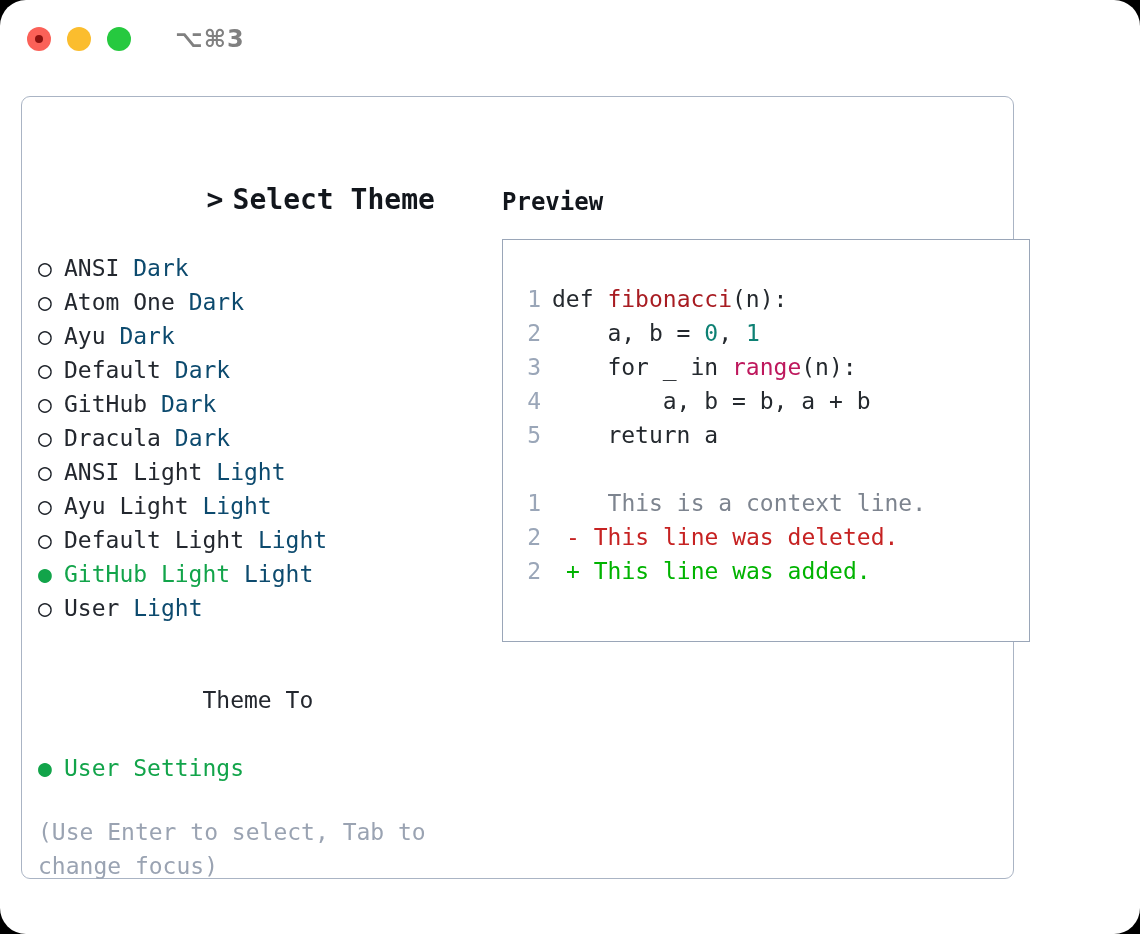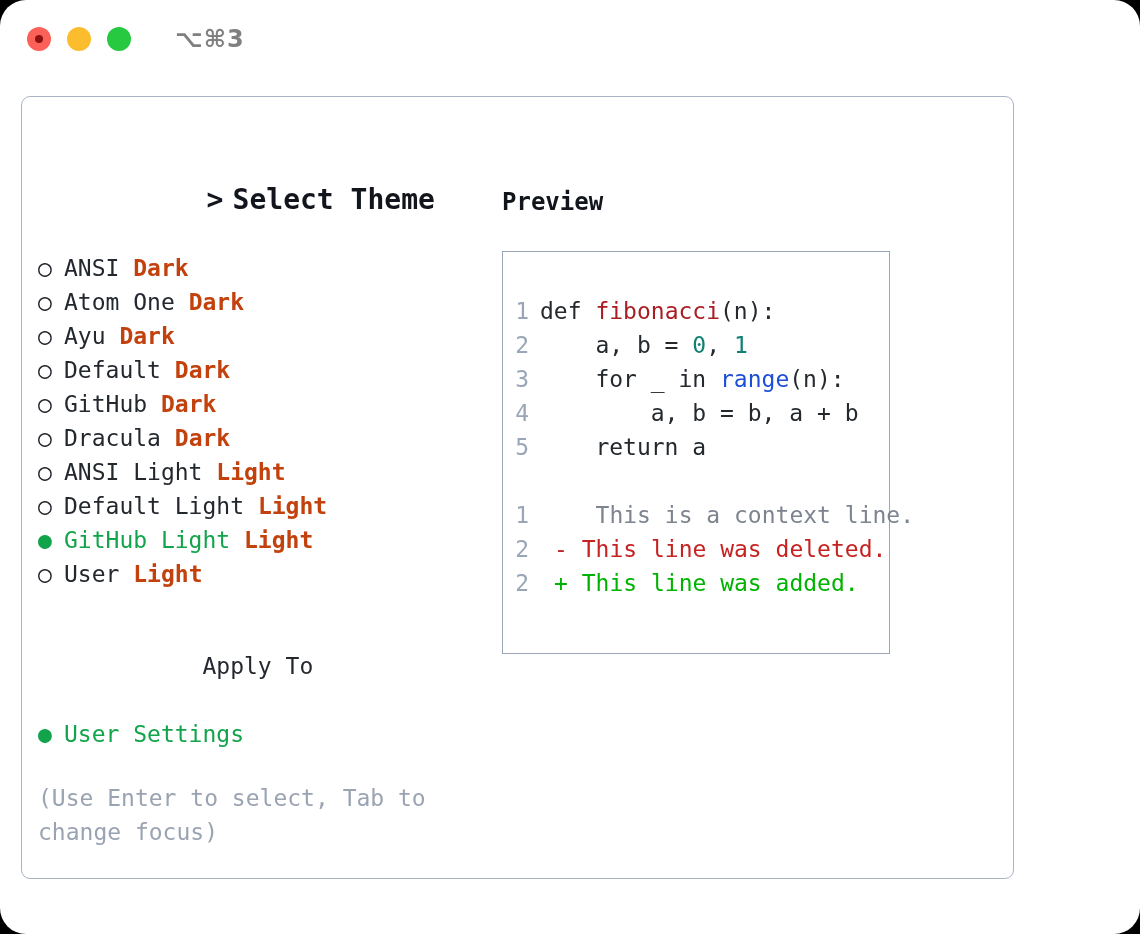--- a/index.html
+++ b/index.html
@@ -109,21 +109,21 @@
     white-space: pre;
     display: block;
   }
   .opt .bullet {
     display: inline-block;
     width: 26px;
     color: #23272e;
   }
   .opt.selected { color: #12a44a; }
   .opt.selected .bullet { color: #12a44a; }
-  .opt .variant { color: #c2410c; font-weight: bold; }
+  .opt .variant { color: #0c4a6e; }
 
   .spacer-sm { height: 24px; }
 
   .subsection-head {
     font-size: 23px;
     line-height: 34px;
     color: #23272e;
     white-space: pre;
     display: block;
   }
@@ -145,48 +145,48 @@
     position: relative;
   }
   .preview-title {
     font-size: 24px;
     font-weight: bold;
     color: #12161c;
     line-height: 34px;
     margin-top: 36px;
   }
   .preview-box {
-    margin-top: 32px;
-    width: 388px;
+    margin-top: 20px;
+    width: 528px;
     height: 403px;
     border: 1.5px solid #9aa6b8;
     box-sizing: border-box;
     background: #ffffff;
-    padding: 42px 0 0 0;
+    padding: 42px 0 0 12px;
   }
 
   .code {
     font-size: 23px;
     line-height: 34px;
     white-space: pre;
     color: #24292e;
   }
   .code-line { white-space: pre; }
   .lineno {
     display: inline-block;
     width: 26px;
     text-align: right;
     color: #9aa6b8;
     margin-right: 11px;
   }
   .gutter-pad { margin-left: 14px; }
 
   .tok-fn   { color: #a81c22; }
   .tok-num  { color: #0e8174; }
-  .tok-call { color: #1d4ed8; }
+  .tok-call { color: #be185d; }
   .tok-plain{ color: #24292e; }
 
   .diff-ctx { color: #7d848f; }
   .diff-del { color: #c62222; }
   .diff-add { color: #00b300; }
 
   .blank-line { height: 34px; }
 </style>
 </head>
 <body>
@@ -210,29 +210,30 @@
         </div>
 
         <div id="theme-list">
             <div class="opt"><span class="bullet">○</span><span>ANSI </span><span class="variant">Dark</span></div>
             <div class="opt"><span class="bullet">○</span><span>Atom One </span><span class="variant">Dark</span></div>
             <div class="opt"><span class="bullet">○</span><span>Ayu </span><span class="variant">Dark</span></div>
             <div class="opt"><span class="bullet">○</span><span>Default </span><span class="variant">Dark</span></div>
             <div class="opt"><span class="bullet">○</span><span>GitHub </span><span class="variant">Dark</span></div>
             <div class="opt"><span class="bullet">○</span><span>Dracula </span><span class="variant">Dark</span></div>
             <div class="opt"><span class="bullet">○</span><span>ANSI Light </span><span class="variant">Light</span></div>
+            <div class="opt"><span class="bullet">○</span><span>Ayu Light </span><span class="variant">Light</span></div>
             <div class="opt"><span class="bullet">○</span><span>Default Light </span><span class="variant">Light</span></div>
             <div class="opt selected"><span class="bullet">●</span><span>GitHub Light </span><span class="variant">Light</span></div>
             <div class="opt"><span class="bullet">○</span><span>User </span><span class="variant">Light</span></div>
           </div>
 
         <div class="spacer-sm"></div>
 
         <div class="subsection-head">
-          <span class="caret"> </span><span>Apply To</span>
+          <span class="caret"> </span><span>Theme To</span>
         </div>
 
         <div id="apply-to-list">
             <div class="opt selected"><span class="bullet">●</span><span>User Settings</span></div>
           </div>
 
         <div class="hint">(Use Enter to select, Tab to change focus)</div>
       </div>
 
       <div class="right-col">

